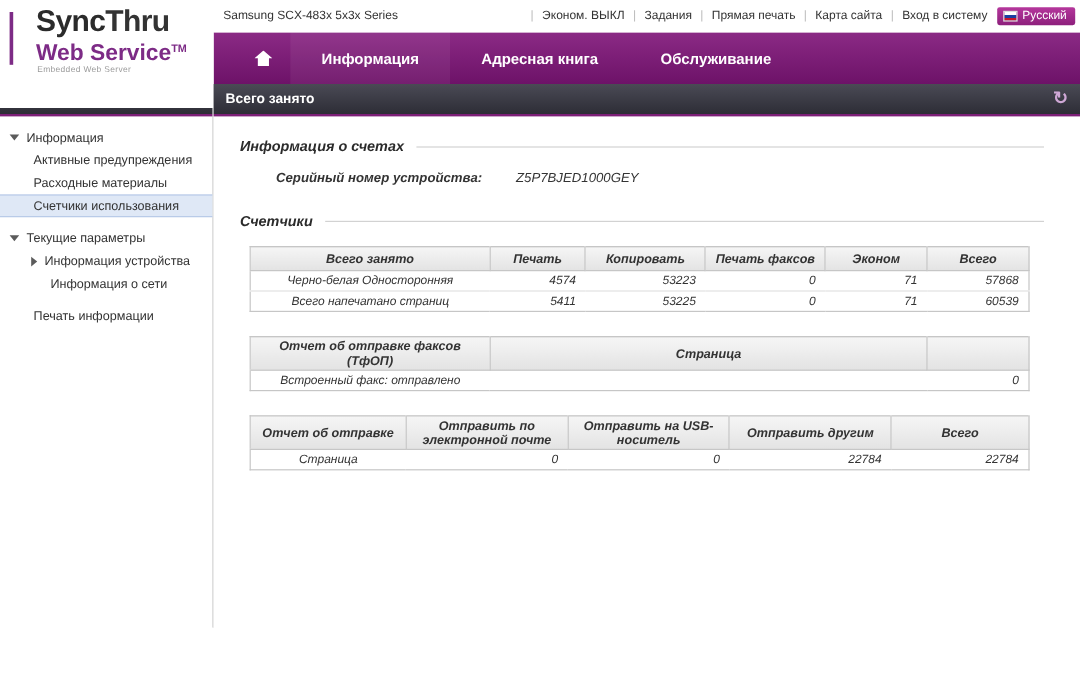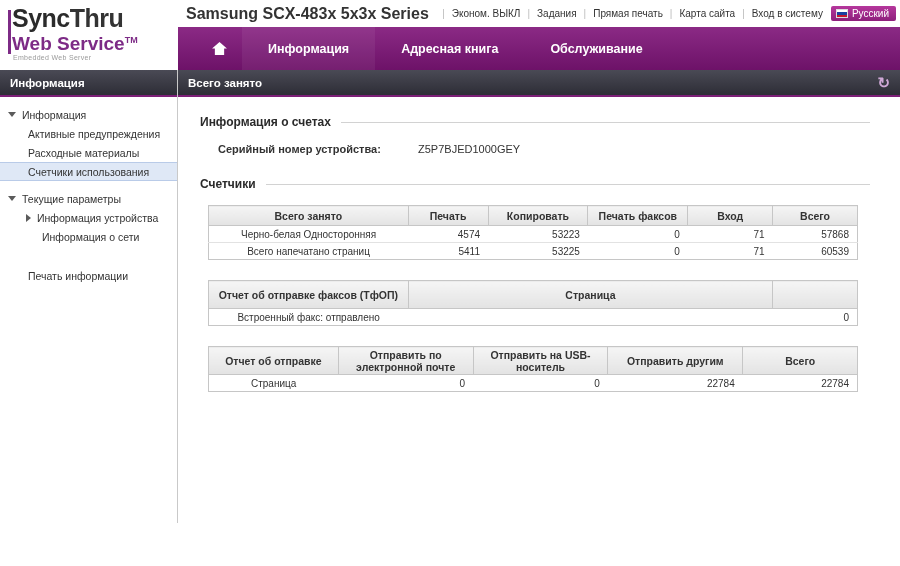--- a/index.html
+++ b/index.html
@@ -20,23 +20,23 @@
 
   
   .top {
     display: flex;
     height: 70px;
     background: #ffffff;
     border-bottom: 0;
   }
   .logo-box {
     width: 178px;
-    height: 70px;
+    height: 90px;
     background: #fff;
-    padding-left: 4px;
+    padding-left: 22px;
     padding-top: 6px;
     position: relative;
   }
   .logo-bar {
     position: absolute;
     left: 8px; top: 10px;
     width: 3px; height: 44px;
     background: #7d2b86;
   }
   .logo-l1 {
@@ -72,21 +72,21 @@
     height: 27px;
     background: #ffffff;
     display: flex;
     align-items: center;
     font-size: 11px;
     font-weight: bold;
     color: #333;
     padding-left: 8px;
     position: relative;
   }
-  .device-name { font-weight: bold; font-size: 16px; }
+  .device-name { font-weight: normal; font-size: 10px; }
   .top-links {
     position: absolute;
     right: 4px;
     top: 0;
     height: 27px;
     display: flex;
     align-items: center;
     font-weight: normal;
     font-size: 10px;
     color: #444;
@@ -223,21 +223,21 @@
     position: relative;
   }
   .refresh-icon {
     position: absolute;
     right: 10px;
     top: 5px;
     color: #cfa8d6;
     font-size: 15px;
     line-height: 15px;
   }
-  .main-inner { padding: 18px 30px 0 22px; }
+  .main-inner { padding: 18px 30px 0 22px; font-style: italic; }
 
   .section-title {
     font-size: 12px;
     font-weight: bold;
     color: #2b2b2b;
     display: flex;
     align-items: center;
     gap: 10px;
     margin-bottom: 14px;
   }
@@ -246,21 +246,21 @@
     flex: 1;
     height: 1px;
     background: #d2d2d2;
   }
 
   .kv {
     display: flex;
     font-size: 11px;
     margin: 0 0 6px 18px;
   }
-  .kv .k { font-weight: bold; width: 200px; color: #333; }
+  .kv .k { font-weight: bold; width: 200px; color: #333; margin-left: 12px; }
   .kv .v { color: #333; }
 
   .block { margin-bottom: 22px; }
 
   table.counters {
     border-collapse: collapse;
     width: 650px;
     margin-left: 8px;
     font-size: 10px;
     border: 1px solid #c6c6c6;
@@ -381,21 +381,21 @@
 
         <div class="tree-row lvl2" style="padding-left:26px">
           <span class="tri-right"></span>
           <span>Информация устройства</span>
         </div>
 
         <div class="tree-row lvl3">
           <span>Информация о сети</span>
         </div>
 
-        <div class="tree-row lvl2" style="margin-top:20px">
+        <div class="tree-row lvl2" style="margin-top:8px">
           <span>Печать информации</span>
         </div>
 
       </div>
     </div>
 
     <div class="main">
       <div class="main-head">
         <span>Всего занято</span>
         <span class="refresh-icon">↻</span>
@@ -419,21 +419,21 @@
           </div>
 
           <div class="tbl-wrap">
             <table class="counters">
               <thead>
                 <tr>
                   <th style="width:200px">Всего занято</th>
                   <th style="width:80px">Печать</th>
                   <th style="width:100px">Копировать</th>
                   <th style="width:100px">Печать факсов</th>
-                  <th style="width:85px">Вход</th>
+                  <th style="width:85px">Эконом</th>
                   <th style="width:85px">Всего</th>
                 </tr>
               </thead>
               <tbody>
                 <tr>
                   <td class="lbl">Черно-белая Односторонняя</td>
                   <td class="num">4574</td>
                   <td class="num">53223</td>
                   <td class="num">0</td>
                   <td class="num">71</td>

